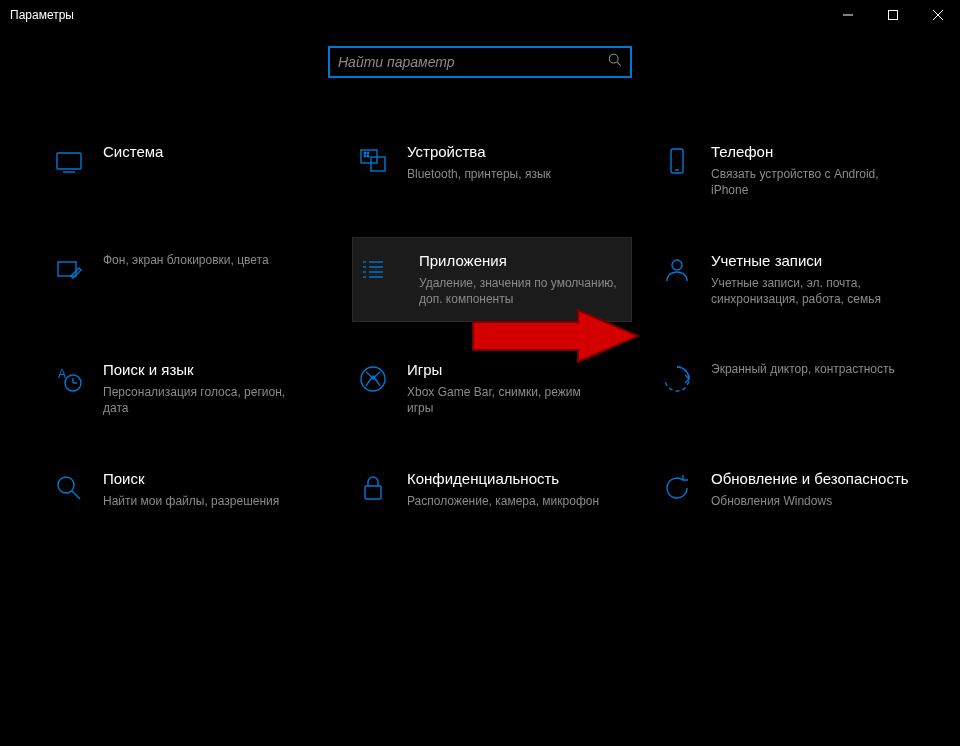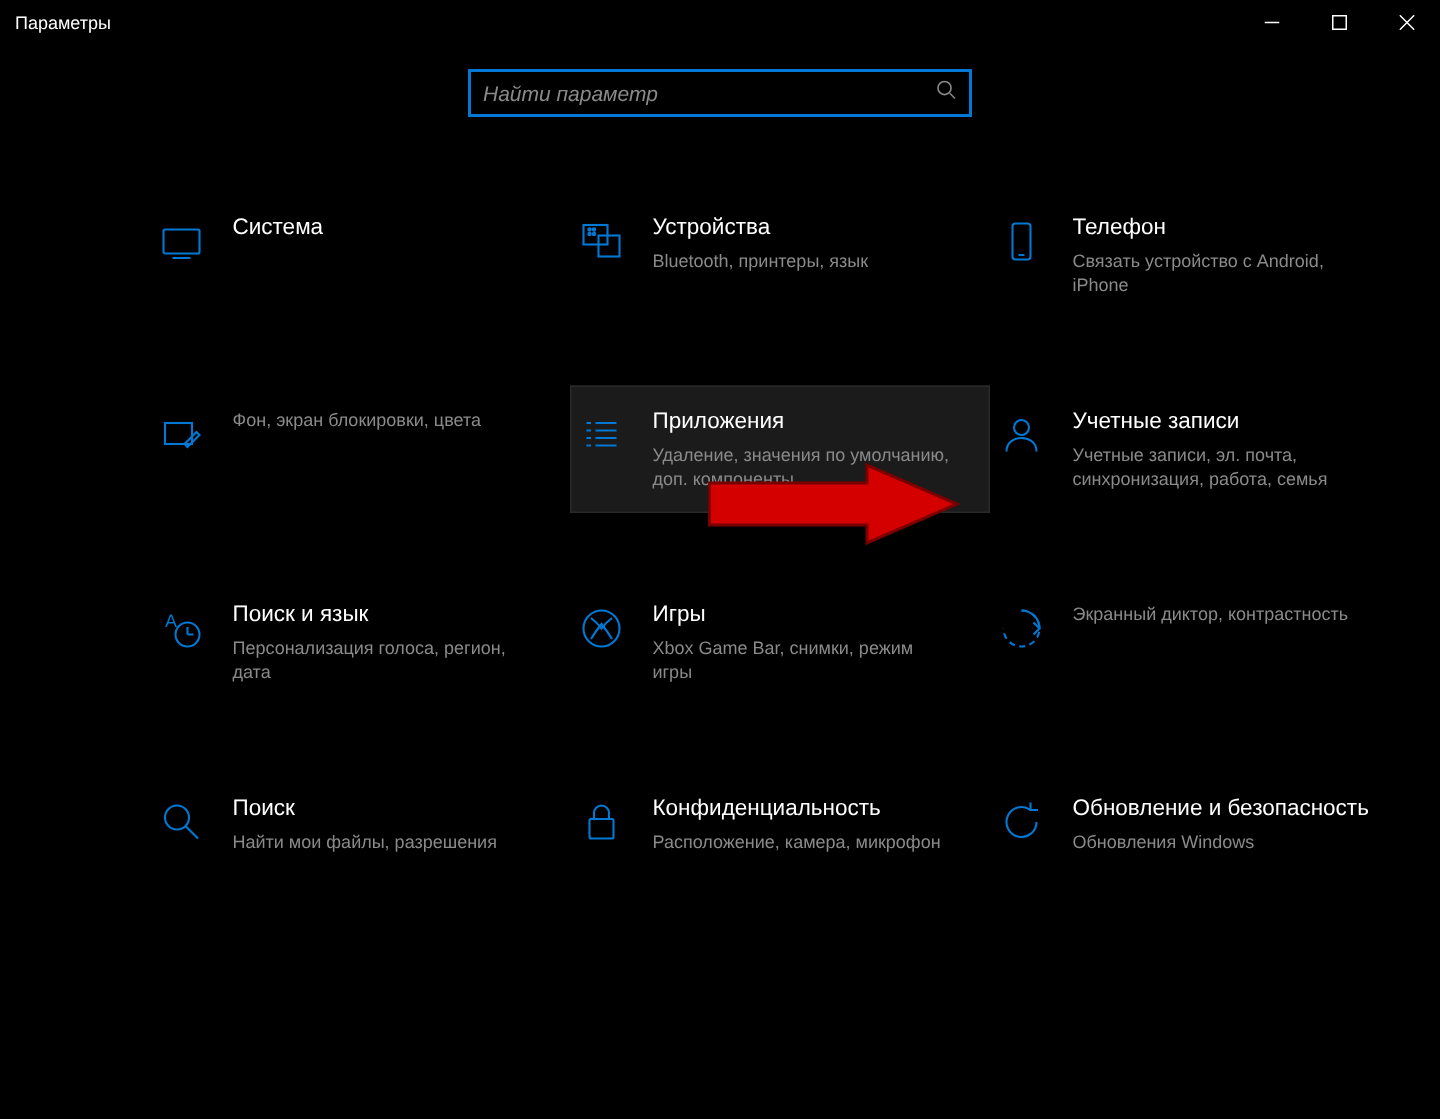--- a/index.html
+++ b/index.html
@@ -3,27 +3,27 @@
 <meta charset="utf-8">
 <style>
 * { box-sizing: border-box; margin: 0; padding: 0; }
 html, body { width: 960px; height: 746px; background: #000; color: #fff; font-family: "Segoe UI", Arial, sans-serif; overflow: hidden; }
 .titlebar { height: 30px; display: flex; align-items: center; justify-content: space-between; padding-left: 10px; }
 .titlebar-title { font-size: 12px; color: #fff; }
 .titlebar-controls { display: flex; }
 .titlebar-btn { width: 45px; height: 30px; display: flex; align-items: center; justify-content: center; color: #fff; }
 .titlebar-btn svg { stroke: #fff; }
 .search-row { display: flex; justify-content: center; margin-top: 16px; margin-bottom: 50px; }
-.search-box { width: 336px; height: 32px; border: 2px solid #0078d4; background: #000; display: flex; align-items: center; padding: 0 8px; }
+.search-box { width: 304px; height: 32px; border: 2px solid #0078d4; background: #000; display: flex; align-items: center; padding: 0 8px; }
 .search-input { flex: 1; background: transparent; border: none; outline: none; color: #fff; font-size: 14px; font-style: italic; }
 .search-input::placeholder { color: #8a8a8a; font-style: italic; }
 .search-icon { color: #8a8a8a; }
-.grid { display: grid; grid-template-columns: repeat(3, 280px); column-gap: 0; row-gap: 44px; padding-left: 100px; position: relative; }
+.grid { display: grid; grid-template-columns: repeat(3, 280px); column-gap: 0; row-gap: 44px; padding-left: 48px; position: relative; gap: 24px; }
 .category { display: flex; align-items: flex-start; padding: 14px 12px 14px 0; border: 1px solid transparent; border-radius: 0; }
-.category.hovered { background: #1b1b1b; border: 1px solid #2a2a2a; }
+.category.hovered { background: #1b1b1b; border: 1px solid #2a2a2a; justify-content: space-between; }
 .cat-icon { width: 36px; height: 36px; flex-shrink: 0; display: flex; align-items: center; justify-content: center; margin-right: 16px; margin-left: 2px; }
 .cat-text { display: flex; flex-direction: column; }
 .cat-title { font-size: 15px; color: #fff; margin-bottom: 4px; line-height: 1.25; }
 .cat-desc { font-size: 12px; color: #8a8a8a; line-height: 1.35; max-width: 200px; }
 .arrow-overlay { position: absolute; left: 468px; top: 178px; pointer-events: none; }
 svg.icon { stroke: #0078d4; fill: none; stroke-width: 1.4; }
 </style>
 </head>
 <body>
 

